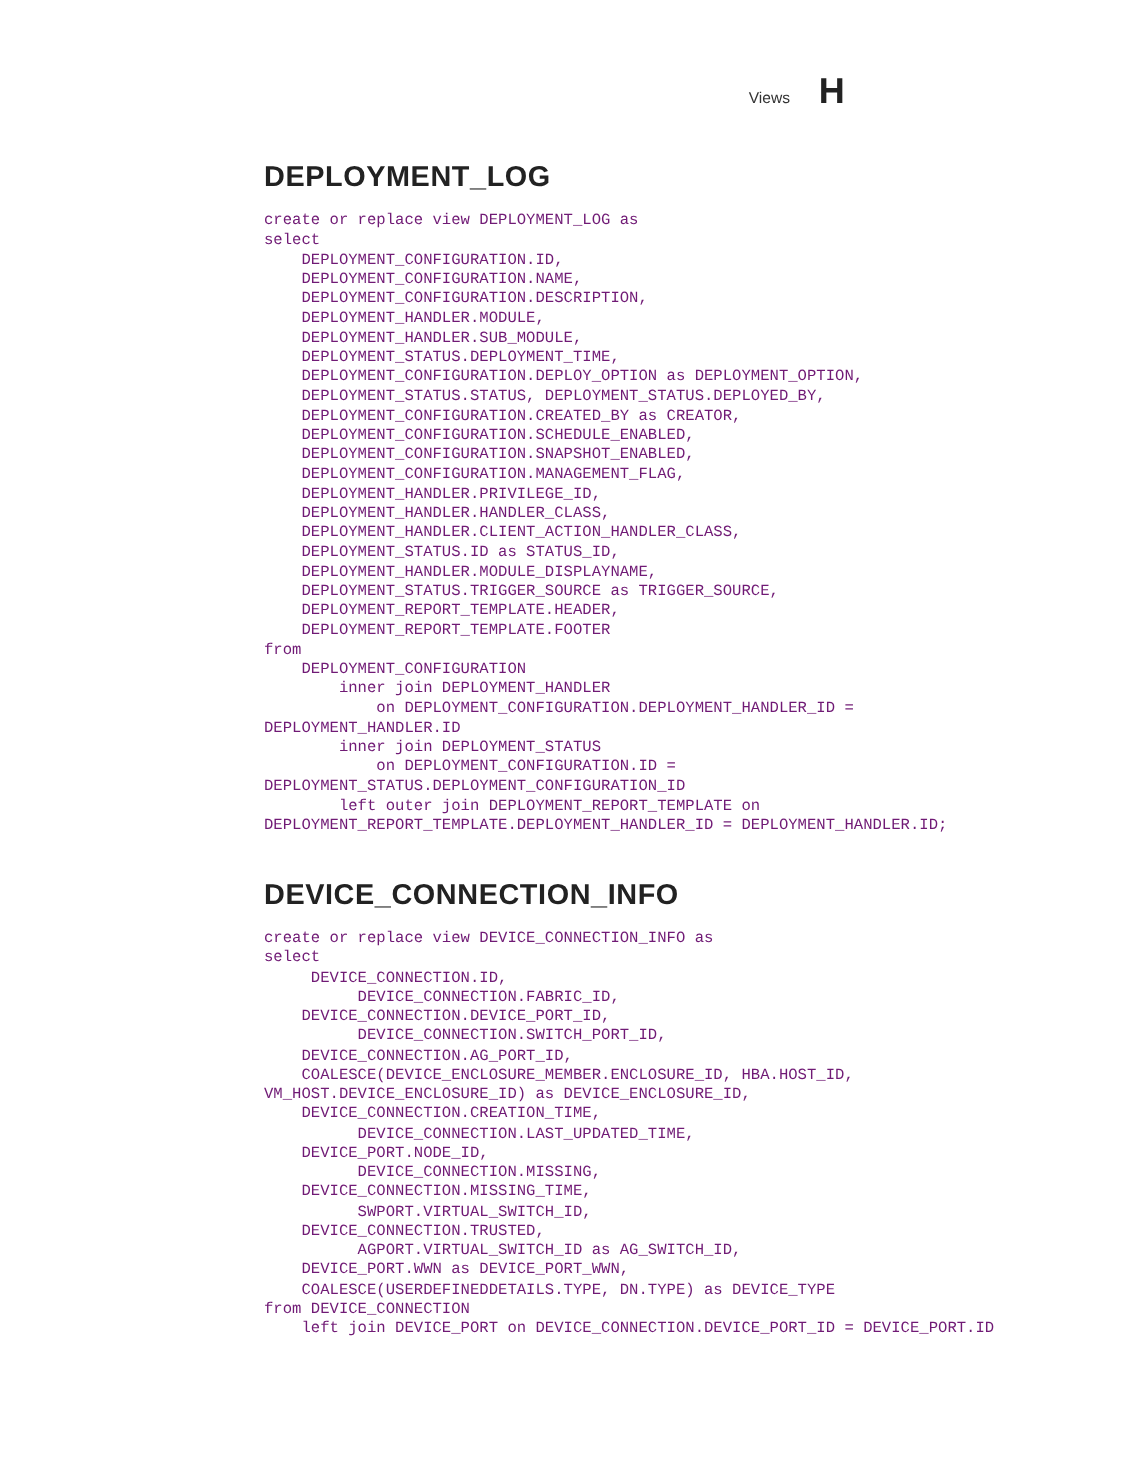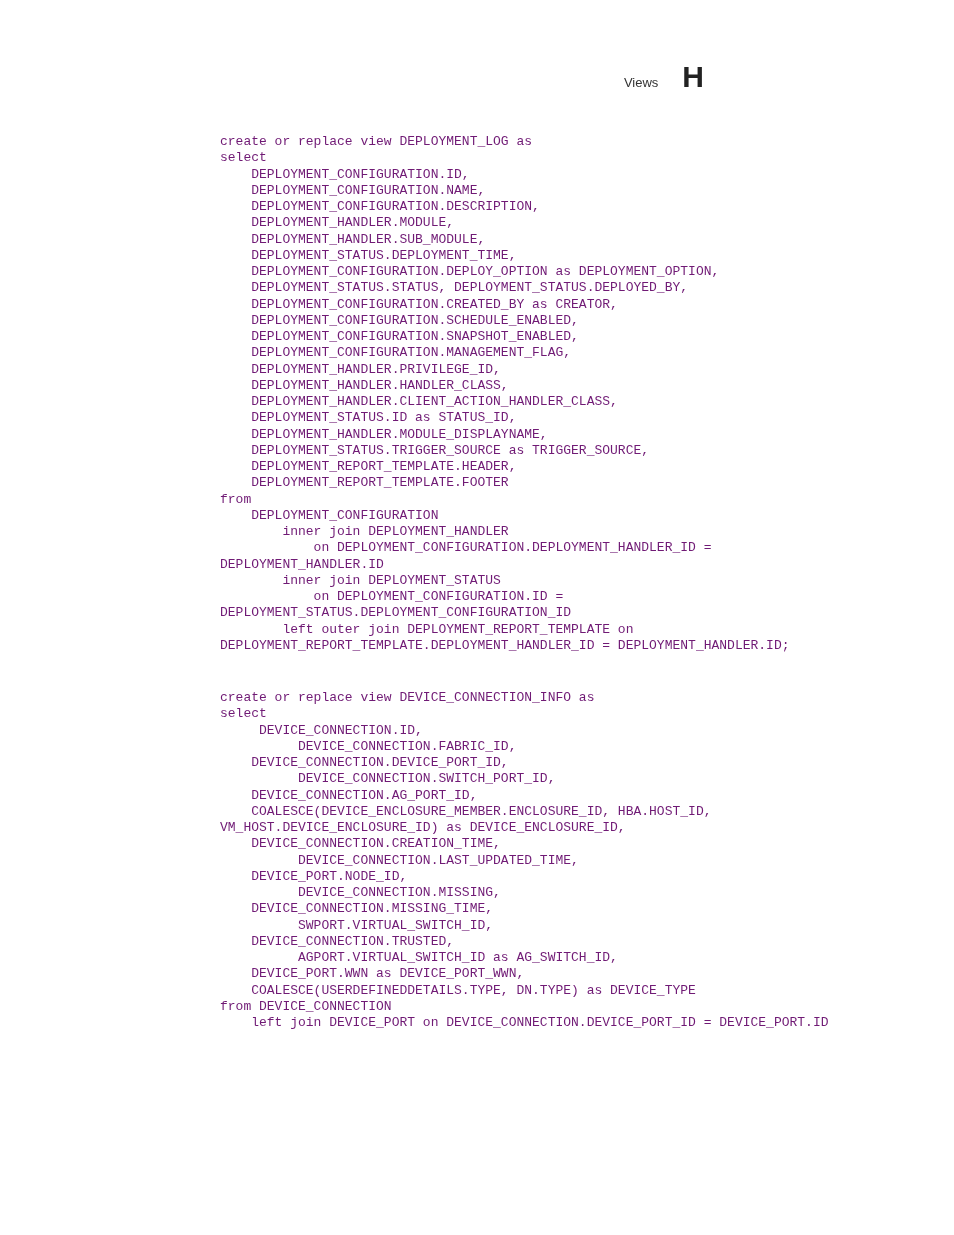--- a/index.html
+++ b/index.html
@@ -59,20 +59,21 @@
 <body>
 
 <div class="page">
   <div class="header-row">
     <span class="header-label">Views</span>
     <span class="header-letter">H</span>
   </div>
 
   <div class="content">
 
+    <h2 class="section-heading">DEPLOYMENT_LOG</h2>
     <div class="code-block">create or replace view DEPLOYMENT_LOG as
 select
     DEPLOYMENT_CONFIGURATION.ID,
     DEPLOYMENT_CONFIGURATION.NAME,
     DEPLOYMENT_CONFIGURATION.DESCRIPTION,
     DEPLOYMENT_HANDLER.MODULE,
     DEPLOYMENT_HANDLER.SUB_MODULE,
     DEPLOYMENT_STATUS.DEPLOYMENT_TIME,
     DEPLOYMENT_CONFIGURATION.DEPLOY_OPTION as DEPLOYMENT_OPTION,
     DEPLOYMENT_STATUS.STATUS, DEPLOYMENT_STATUS.DEPLOYED_BY,
@@ -92,20 +93,21 @@
     DEPLOYMENT_CONFIGURATION
         inner join DEPLOYMENT_HANDLER
             on DEPLOYMENT_CONFIGURATION.DEPLOYMENT_HANDLER_ID = 
 DEPLOYMENT_HANDLER.ID
         inner join DEPLOYMENT_STATUS
             on DEPLOYMENT_CONFIGURATION.ID = 
 DEPLOYMENT_STATUS.DEPLOYMENT_CONFIGURATION_ID
         left outer join DEPLOYMENT_REPORT_TEMPLATE on 
 DEPLOYMENT_REPORT_TEMPLATE.DEPLOYMENT_HANDLER_ID = DEPLOYMENT_HANDLER.ID;</div>
 
+    <h2 class="section-heading">DEVICE_CONNECTION_INFO</h2>
     <div class="code-block">create or replace view DEVICE_CONNECTION_INFO as
 select
      DEVICE_CONNECTION.ID,
           DEVICE_CONNECTION.FABRIC_ID,
     DEVICE_CONNECTION.DEVICE_PORT_ID,
           DEVICE_CONNECTION.SWITCH_PORT_ID,
     DEVICE_CONNECTION.AG_PORT_ID,
     COALESCE(DEVICE_ENCLOSURE_MEMBER.ENCLOSURE_ID, HBA.HOST_ID, 
 VM_HOST.DEVICE_ENCLOSURE_ID) as DEVICE_ENCLOSURE_ID,
     DEVICE_CONNECTION.CREATION_TIME,

